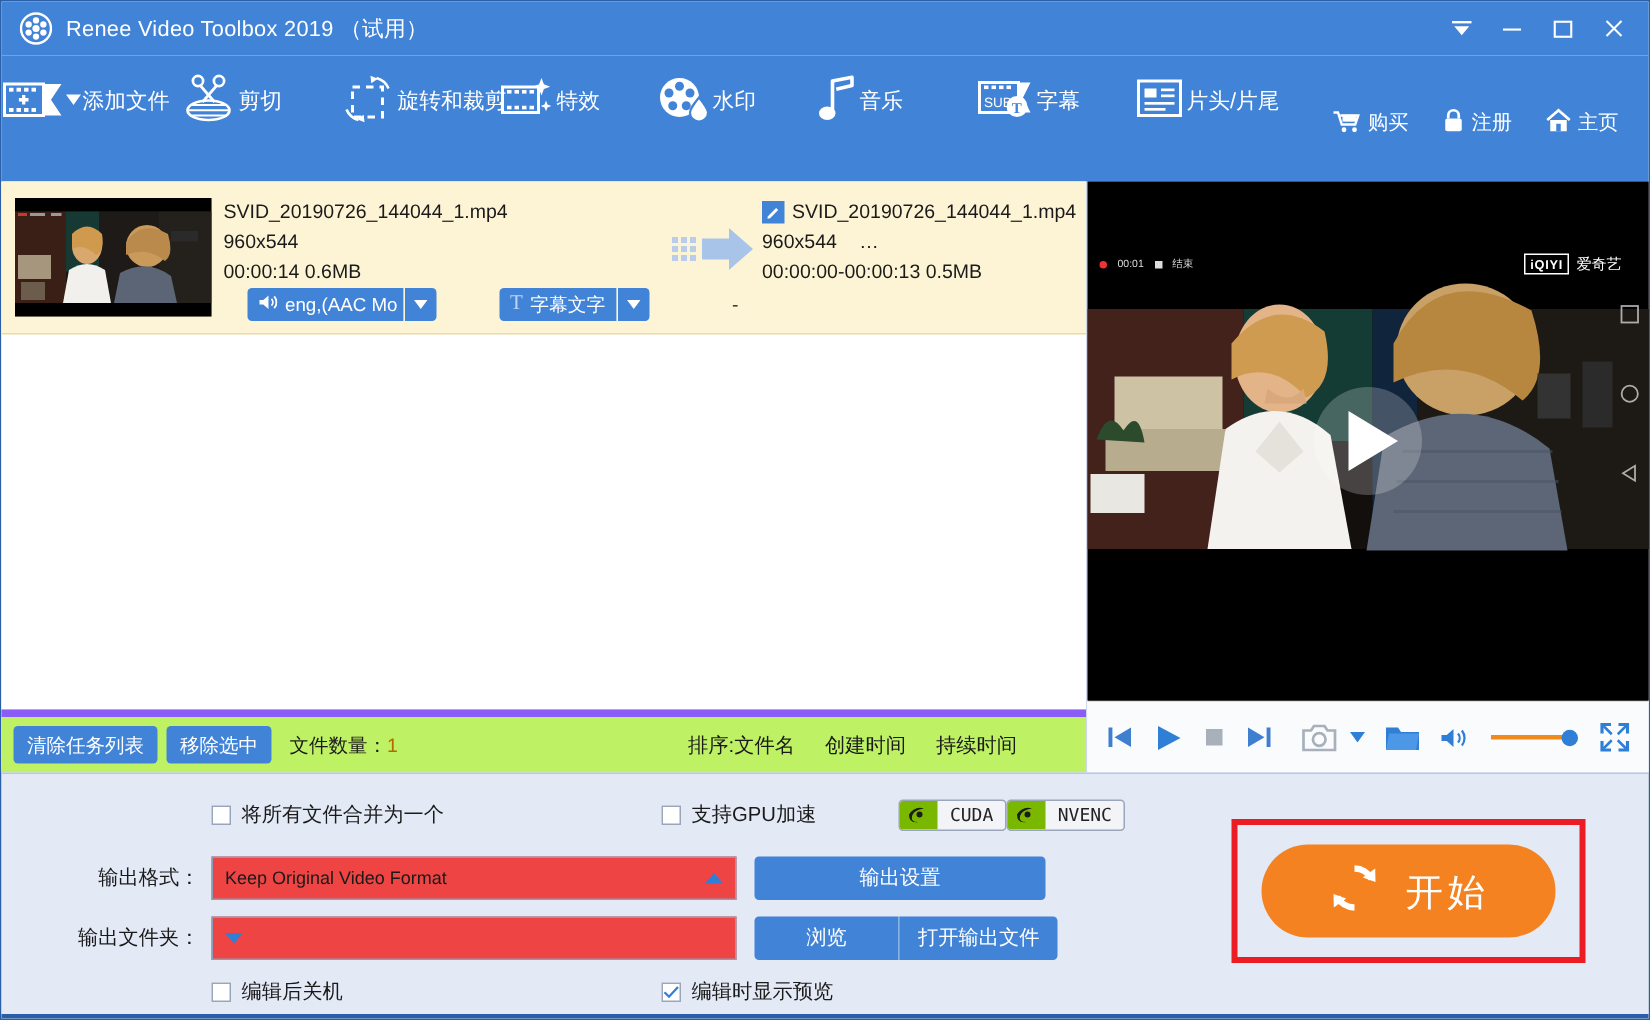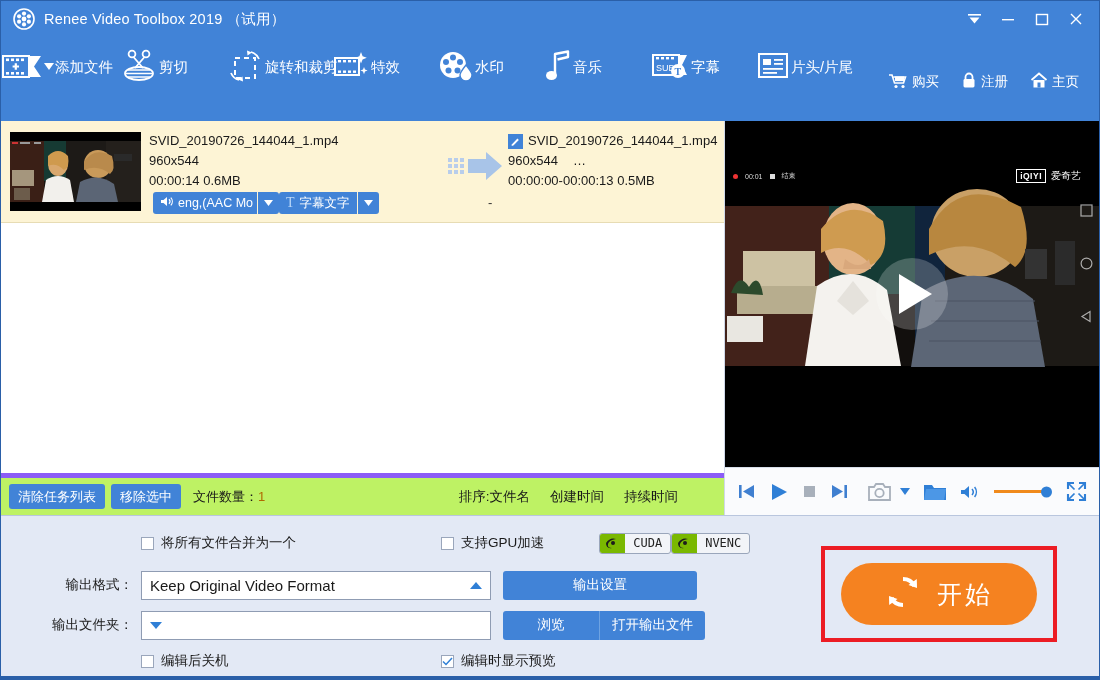--- a/index.html
+++ b/index.html
@@ -90,22 +90,22 @@
     padding-top: 28px;
   }
   .finfo-right { padding-top: 10px; flex: 1 1 auto; }
   .fline-ic { display: flex; align-items: center; gap: 5px; }
   .edit-badge {
     width: 15px; height: 15px; background: #4183d7; display: inline-flex;
     align-items: center; justify-content: center; flex: 0 0 15px;
   }
 
   .row-tags {
-    position: absolute; left: 152px; bottom: 8px;
-    display: flex; align-items: center; 
+    position: absolute; left: 164px; bottom: 8px;
+    display: flex; align-items: center; gap: 42px;
   }
   .tagbtn { display: flex; align-items: center; }
   .tagbtn .tmain {
     background: #4183d7; color: #fff; font-size: 12.5px;
     height: 22px; display: flex; align-items: center; gap: 5px;
     padding: 0 7px; border-radius: 3px 0 0 3px;
     max-width: 104px; overflow: hidden; white-space: nowrap;
   }
   .tagbtn .tdrop {
     background: #4183d7; height: 22px; width: 22px;
@@ -218,23 +218,23 @@
   }
   .badge .nv {
     width: 25px; height: 19px; background: #7ab800;
     display: flex; align-items: center; justify-content: center;
   }
   .badge .bt {
     font-family: "DejaVu Sans Mono", monospace;
     font-size: 12px; color: #222; padding: 0 8px;
   }
   .combo {
-    height: 29px; background: #ffffff; border: 1px solid #8f9cb3;
+    height: 29px; background: #ef4444; border: 1px solid #8f9cb3;
     display: flex; align-items: center; padding: 0 8px;
-    font-size: 15px; color: #1a1a1a; position: relative;
+    font-size: 12px; color: #1a1a1a; position: relative;
   }
   .combo .cval { flex: 1 1 auto; white-space: nowrap; overflow: hidden; }
   .tri-up {
     width: 0; height: 0; border-left: 6px solid transparent;
     border-right: 6px solid transparent; border-bottom: 7px solid #2f7fd6;
   }
   .tri-dn {
     width: 0; height: 0; border-left: 6px solid transparent;
     border-right: 6px solid transparent; border-top: 7px solid #2f7fd6;
   }

